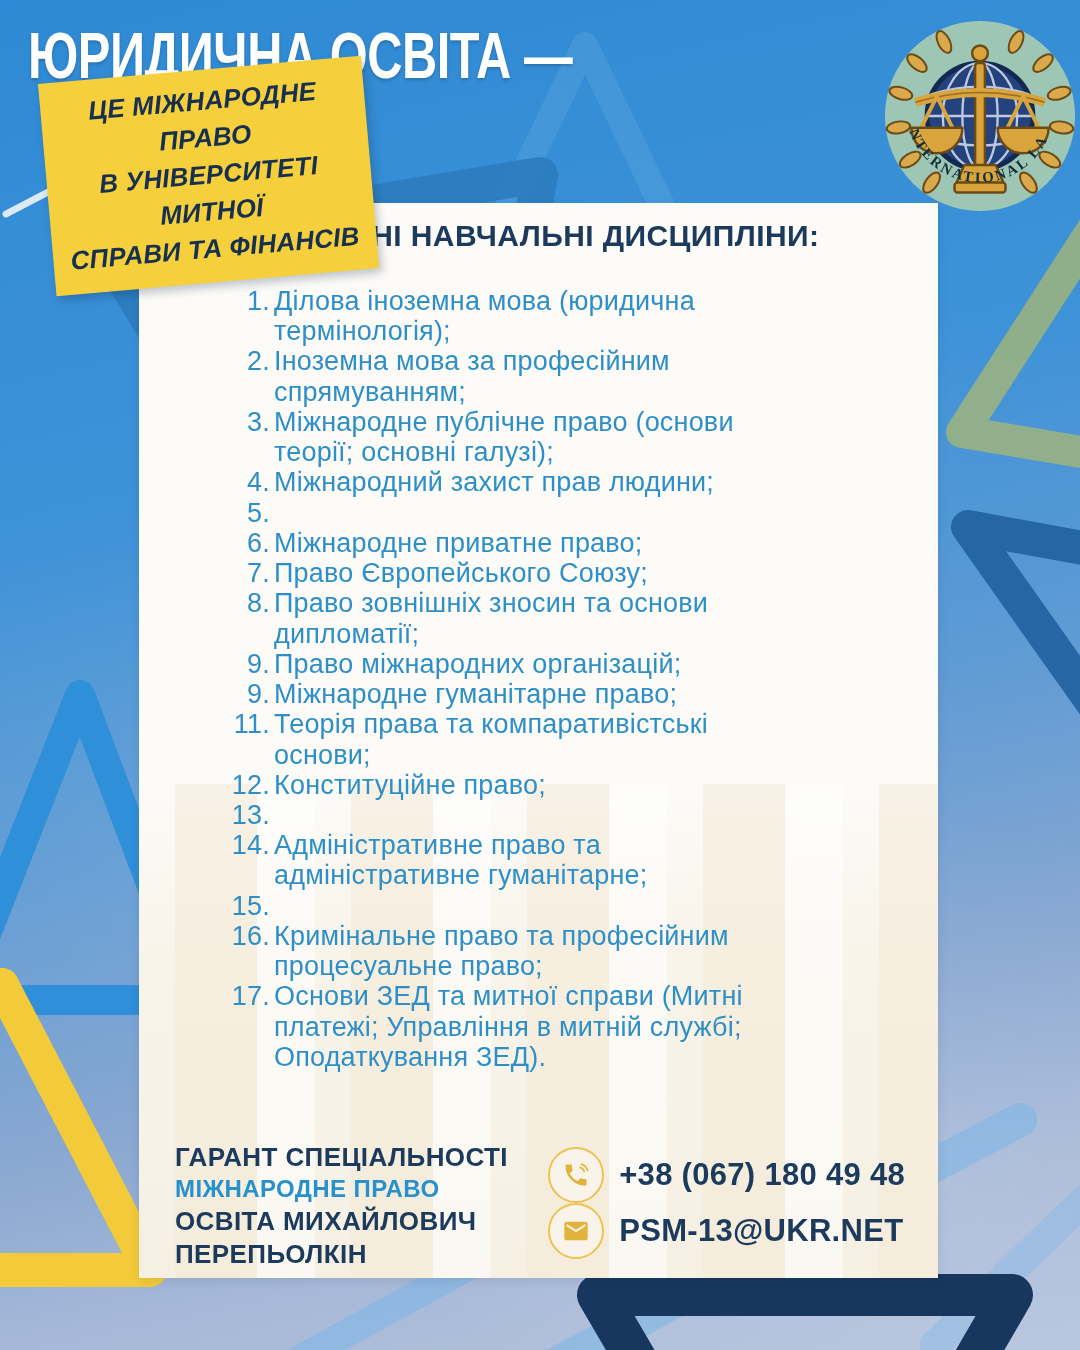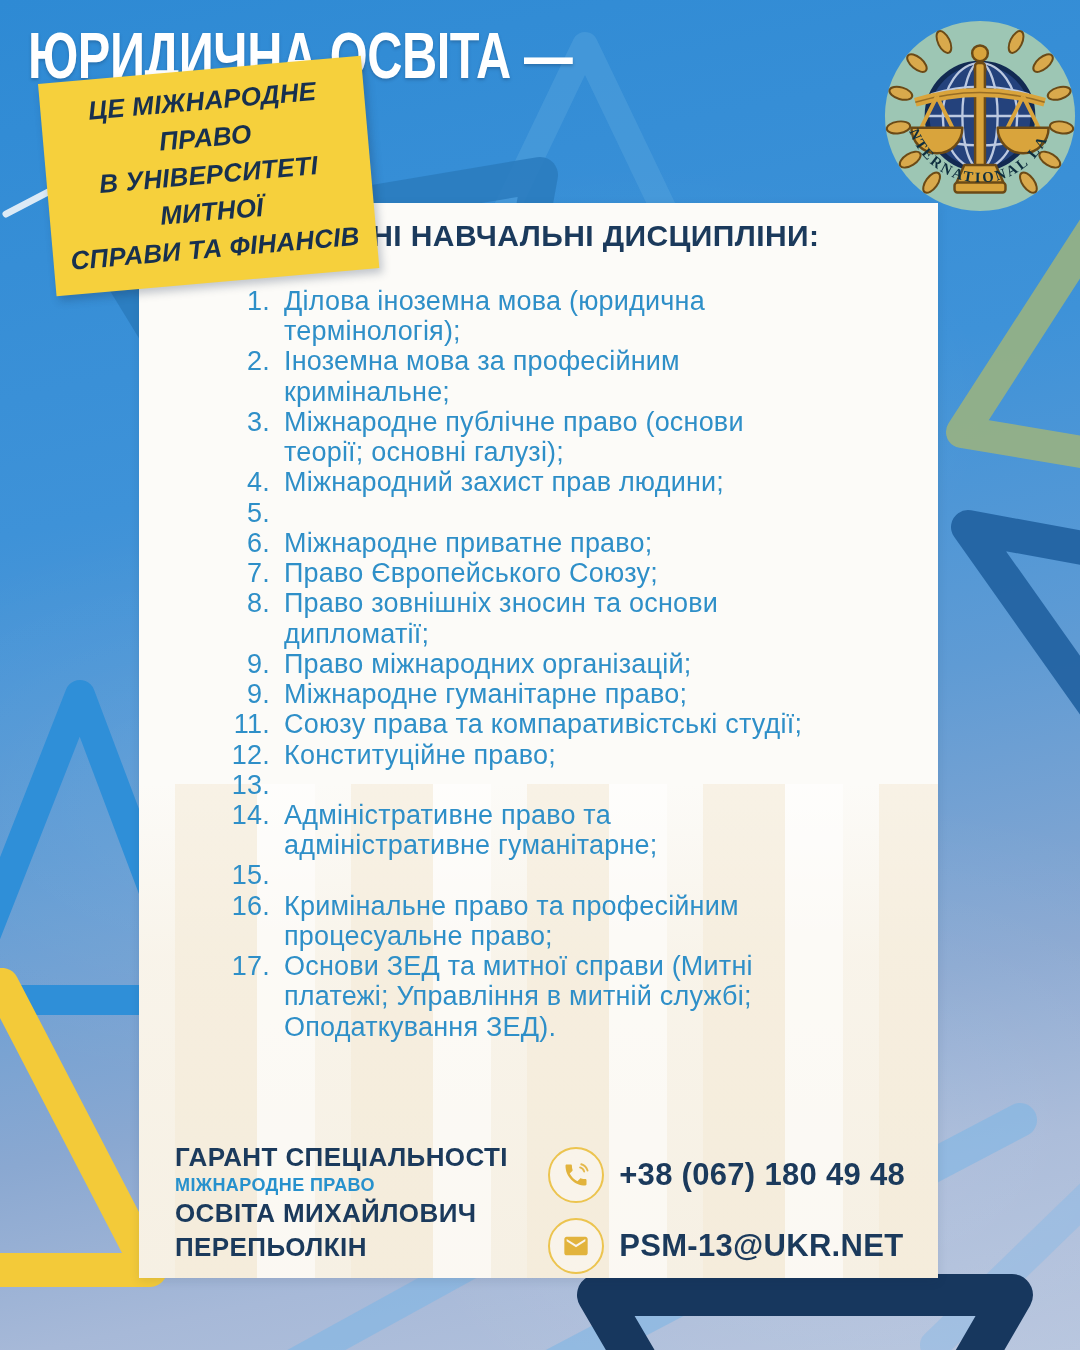--- a/index.html
+++ b/index.html
@@ -41,30 +41,30 @@
   .card-heading{
     position:relative;z-index:2;text-align:center;padding-top:16px;
     font-size:30px;font-weight:bold;letter-spacing:.4px;color:var(--navy);
   }
   .subjects{
     position:relative;z-index:2;list-style:none;margin-top:33px;
     font-size:27px;line-height:1.12;color:var(--list-blue);letter-spacing:.2px;
   }
   .subjects li{display:flex;}
   .subjects .num{min-width:131px;text-align:right;flex:none;}
-  .subjects .txt{width:524px;margin-left:14px;}
+  .subjects .txt{width:524px;margin-left:4px;}
   
   .footer{
     position:absolute;left:36px;top:938px;width:730px;z-index:2;
     display:flex;justify-content:space-between;align-items:flex-start;
   }
   .footer-left{line-height:1.28;font-weight:bold;}
   .footer-left .l-navy{color:var(--navy);font-size:26px;letter-spacing:.4px;}
-  .footer-left .l-blue{color:var(--accent-blue);font-size:18px;letter-spacing:.4px;}
-  .contact-rows{display:flex;flex-direction:column;gap:15px;margin-top:6px;}
+  .footer-left .l-blue{color:var(--accent-blue);font-size:24px;letter-spacing:.4px;}
+  .contact-rows{display:flex;flex-direction:column;margin-top:6px;}
   .contact-row{display:flex;align-items:center;}
   .icon-circle{
     width:56px;height:56px;border:2.5px solid #ecc44f;border-radius:50%;
     display:flex;align-items:center;justify-content:center;flex:none;margin-right:15px;
     background:rgba(255,255,255,.4);
   }
   .contact-text{font-size:31px;font-weight:bold;color:var(--navy);letter-spacing:.3px;white-space:nowrap;}
   
   .main-title{
     position:absolute;left:28px;top:18px;z-index:4;color:#fff;
@@ -109,21 +109,21 @@
 
     <div class="card-heading">ОСНОВНІ НАВЧАЛЬНІ ДИСЦИПЛІНИ:</div>
 
     <ol class="subjects">
         <li>
           <span class="num">1.</span>
           <span class="txt">Ділова іноземна мова (юридична термінологія);</span>
         </li>
         <li>
           <span class="num">2.</span>
-          <span class="txt">Іноземна мова за професійним кримінальне;</span>
+          <span class="txt">Іноземна мова за професійним спрямуванням;</span>
         </li>
         <li>
           <span class="num">3.</span>
           <span class="txt">Міжнародне публічне право (основи теорії; основні галузі);</span>
         </li>
         <li>
           <span class="num">4.</span>
           <span class="txt">Міжнародний захист прав людини;</span>
         </li>
         <li>
@@ -144,21 +144,21 @@
         <li>
           <span class="num">9.</span>
           <span class="txt">Право міжнародних організацій;</span>
         </li>
         <li>
           <span class="num">9.</span>
           <span class="txt">Міжнародне гуманітарне право;</span>
         </li>
         <li>
           <span class="num">11.</span>
-          <span class="txt">Союзу права та компаративістські студії;</span>
+          <span class="txt">Теорія права та компаративістські основи;</span>
         </li>
         <li>
           <span class="num">12.</span>
           <span class="txt">Конституційне право;</span>
         </li>
         <li>
           <span class="num">13.</span>
         </li>
         <li>
           <span class="num">14.</span>

